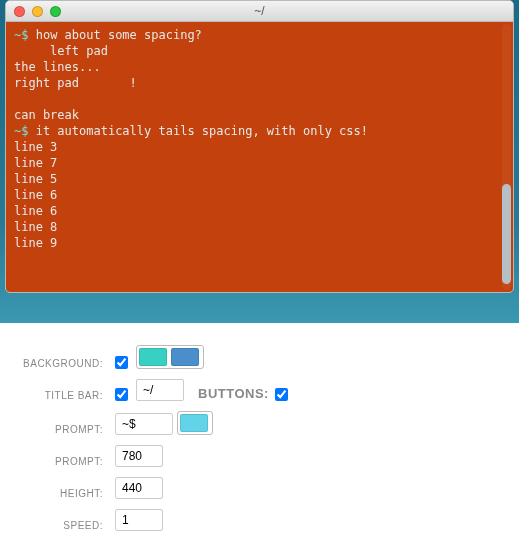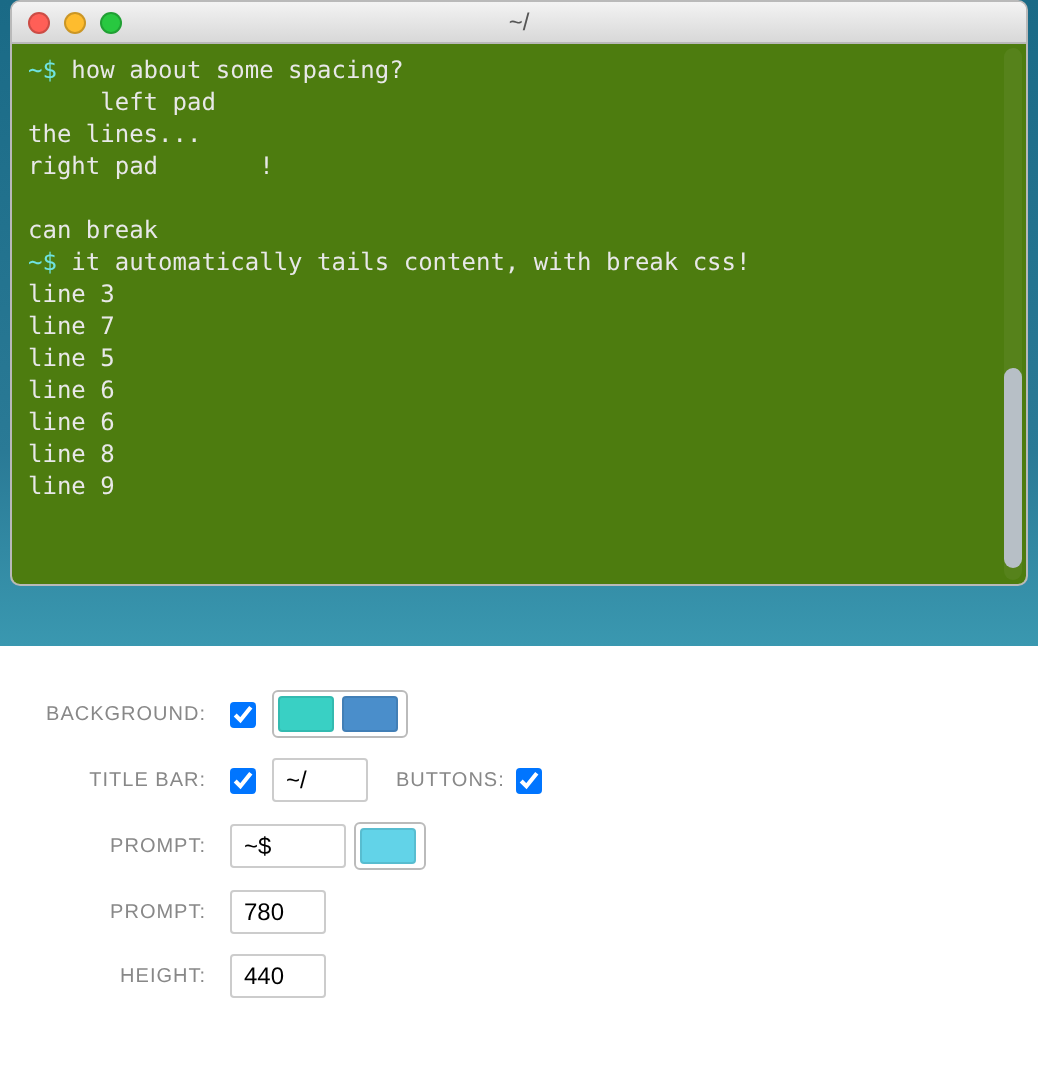--- a/index.html
+++ b/index.html
@@ -36,21 +36,21 @@
   .traffic-lights { display: flex; gap: 7px; }
   .light { width: 11px; height: 11px; border-radius: 50%; border: 0.5px solid rgba(0,0,0,0.2); }
   .red { background: #ff5f57; }
   .yellow { background: #febc2e; }
   .green { background: #28c840; }
   .window-title {
     position: absolute; left: 0; right: 0; text-align: center;
     font-size: 12px; color: #555; pointer-events: none;
   }
   .term-body {
-    background: #4d7c0f;
+    background: #c2410c;
     height: 270px;
     position: relative;
     font-family: "Menlo","Consolas",monospace;
     font-size: 12px;
     line-height: 16px;
     color: #e8e8e8;
     padding: 5px 8px;
     overflow: hidden;
   }
   .term-body .line { white-space: pre; }
@@ -61,41 +61,41 @@
   }
   .scrollbar-thumb {
     position: absolute; left: 0; right: 0; top: 160px; height: 100px;
     background: #b7bfc6; border-radius: 5px;
   }
   .controls {
     background: #fff;
     padding: 22px 20px 12px 20px;
   }
   .row {
-    display: flex; align-items: center; margin-bottom: 10px;
+    display: flex; align-items: flex-end; margin-bottom: 10px;
   }
   .row-label {
     width: 95px; text-align: right; padding-right: 12px;
     font-size: 10px; letter-spacing: 0.5px; color: #888;
   }
   .controls input[type="text"] {
     border: 1px solid #ccc; border-radius: 2px;
     font-size: 12px; padding: 3px 6px; width: 48px; height: 22px;
   }
   .swatch {
     display: inline-block; width: 28px; height: 18px;
     border: 1px solid rgba(0,0,0,0.1); border-radius: 2px;
     margin-right: 2px; vertical-align: middle;
   }
   .swatch-group {
     border: 1px solid #bbb; border-radius: 3px; padding: 2px;
     display: inline-flex; gap: 2px;
   }
   input[type="checkbox"], input[type="radio"] { margin-right: 8px; }
-  .buttons-check-label { font-size:10px; color:#888; margin: 0 6px 0 14px; letter-spacing:0.5px; }
+  .buttons-check-label { font-size:13px; color:#888; margin: 0 6px 0 14px; letter-spacing:0.5px;font-weight:bold; }
 </style>
 </head>
 <body>
 
 <div class="terminal-wrap">
   <div class="terminal-window">
     <div class="title-bar">
       <div class="traffic-lights">
         <div class="light red"></div>
         <div class="light yellow"></div>
@@ -104,21 +104,21 @@
       <div class="window-title">~/</div>
     </div>
     <div class="term-body">
       <div id="term-lines">
           <div class="line"><span class="prompt-color">~$</span><span> how about some spacing?</span></div>
           <div class="line">     left pad</div>
           <div class="line">the lines...</div>
           <div class="line">right pad       !</div>
           <div class="line">&nbsp;</div>
           <div class="line">can break</div>
-          <div class="line"><span class="prompt-color">~$</span><span> it automatically tails content, with break css!</span></div>
+          <div class="line"><span class="prompt-color">~$</span><span> it automatically tails spacing, with only css!</span></div>
           <div class="line">line 3</div>
           <div class="line">line 7</div>
           <div class="line">line 5</div>
           <div class="line">line 6</div>
           <div class="line">line 6</div>
           <div class="line">line 8</div>
           <div class="line">line 9</div>
         </div>
       <div class="scrollbar">
         <div class="scrollbar-thumb"></div>
@@ -157,14 +157,18 @@
   <div class="row">
     <div class="row-label">PROMPT:</div>
     <input type="text" value="780" style="">
   </div>
 
   <div class="row">
     <div class="row-label">HEIGHT:</div>
     <input type="text" value="440" style="">
   </div>
 
+  <div class="row">
+    <div class="row-label">SPEED:</div>
+    <input type="text" value="1" style="">
+  </div>
 
 </div>
 
 </body></html>

